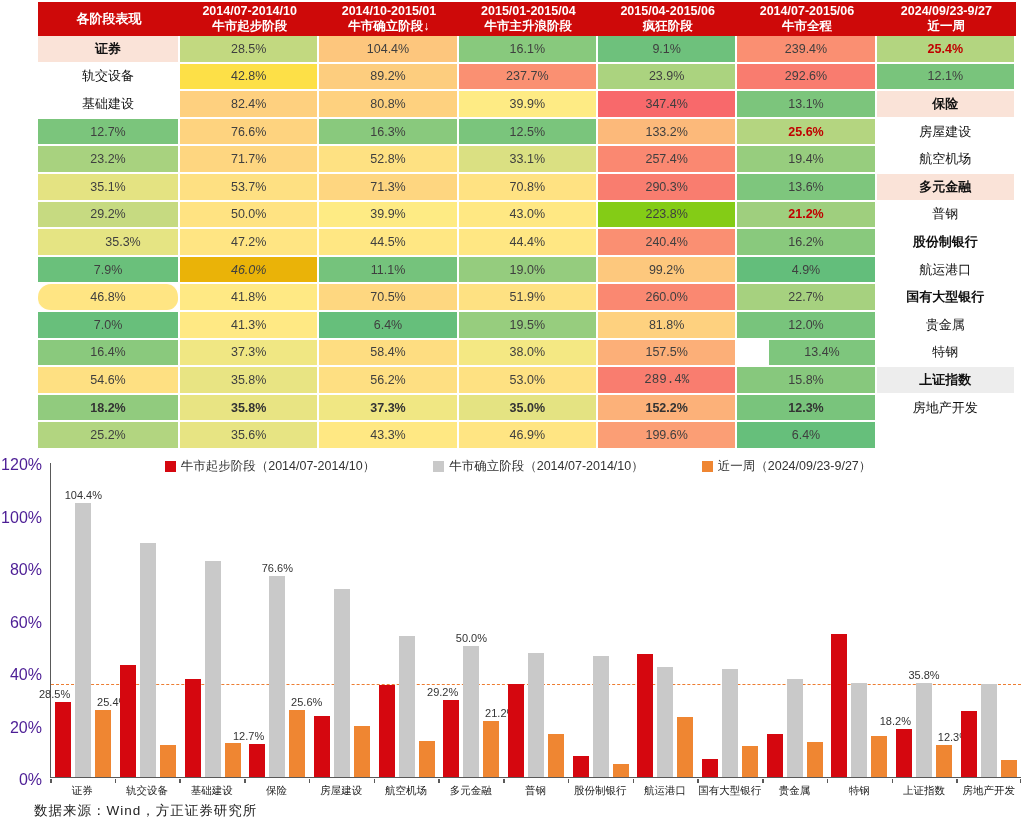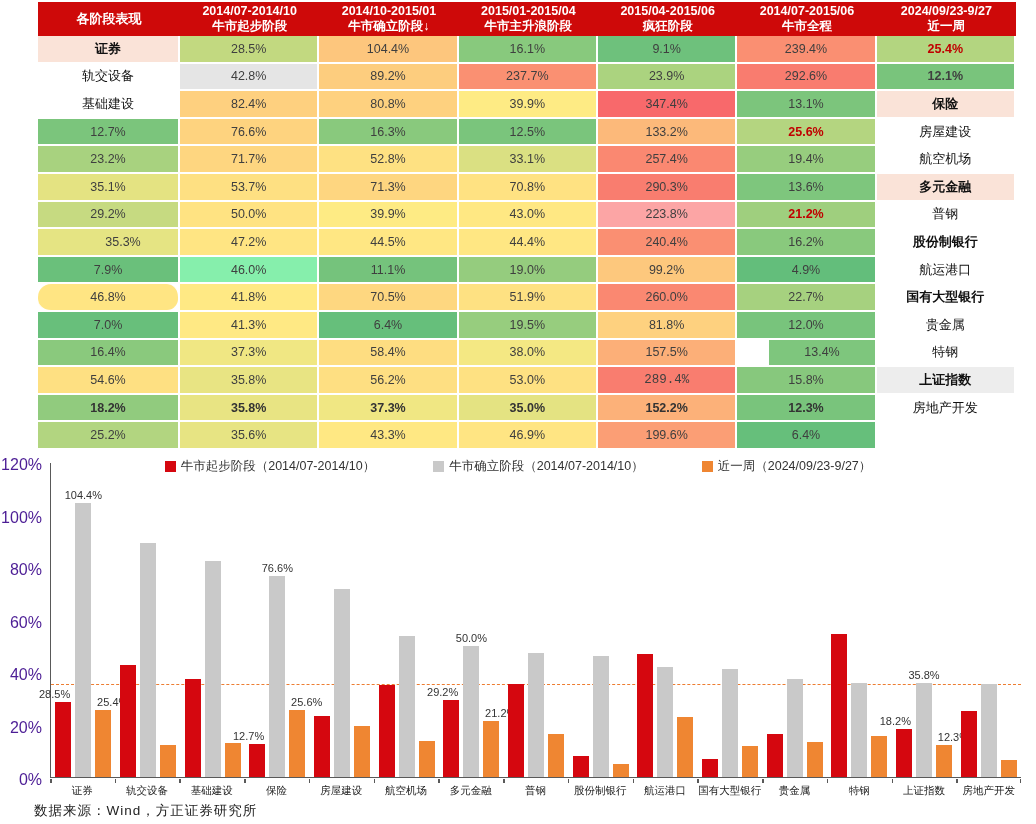--- a/index.html
+++ b/index.html
@@ -86,26 +86,26 @@
     </div>
 
   <div class="cell label bold bg-pink">证券</div>
       <div class="cell val" style="background: rgb(194, 217, 128);">28.5%</div>
       <div class="cell val" style="background: rgb(253, 198, 125);">104.4%</div>
       <div class="cell val" style="background: rgb(136, 201, 125);">16.1%</div>
       <div class="cell val" style="background: rgb(110, 193, 124);">9.1%</div>
       <div class="cell val" style="background: rgb(250, 143, 114);">239.4%</div>
       <div class="cell val red" style="background: rgb(179, 213, 128);">25.4%</div>
       <div class="cell label">轨交设备</div>
-      <div class="cell val" style="background: #e5e5e5;">42.8%</div>
+      <div class="cell val" style="background: #fde047;">42.8%</div>
       <div class="cell val" style="background: rgb(253, 205, 126);">89.2%</div>
       <div class="cell val" style="background: rgb(250, 144, 114);">237.7%</div>
       <div class="cell val" style="background: rgb(171, 211, 127);">23.9%</div>
       <div class="cell val" style="background: rgb(249, 124, 111);">292.6%</div>
-      <div class="cell val" style="background: rgb(121, 196, 124); font-weight: bold;">12.1%</div>
+      <div class="cell val" style="background: rgb(121, 196, 124);">12.1%</div>
       <div class="cell label">基础建设</div>
       <div class="cell val" style="background: rgb(254, 208, 127);">82.4%</div>
       <div class="cell val" style="background: rgb(254, 209, 127);">80.8%</div>
       <div class="cell val" style="background: rgb(254, 235, 132);">39.9%</div>
       <div class="cell val" style="background: rgb(248, 105, 107);">347.4%</div>
       <div class="cell val" style="background: rgb(124, 197, 124);">13.1%</div>
       <div class="cell label bold bg-pink">保险</div>
       <div class="cell val" style="background: rgb(123, 197, 124);">12.7%</div>
       <div class="cell val" style="background: rgb(254, 211, 127);">76.6%</div>
       <div class="cell val" style="background: rgb(137, 201, 125);">16.3%</div>
@@ -124,32 +124,32 @@
       <div class="cell val" style="background: rgb(254, 224, 130);">53.7%</div>
       <div class="cell val" style="background: rgb(254, 214, 128);">71.3%</div>
       <div class="cell val" style="background: rgb(255, 226, 130);">70.8%</div>
       <div class="cell val" style="background: rgb(249, 125, 111);">290.3%</div>
       <div class="cell val" style="background: rgb(126, 198, 125);">13.6%</div>
       <div class="cell label bold bg-pink">多元金融</div>
       <div class="cell val" style="background: rgb(198, 218, 129);">29.2%</div>
       <div class="cell val" style="background: rgb(255, 227, 130);">50.0%</div>
       <div class="cell val" style="background: rgb(254, 235, 132);">39.9%</div>
       <div class="cell val" style="background: rgb(255, 232, 131);">43.0%</div>
-      <div class="cell val" style="background: #fca5a5;">223.8%</div>
+      <div class="cell val" style="background: #84cc16;">223.8%</div>
       <div class="cell val red" style="background: rgb(159, 207, 126);">21.2%</div>
       <div class="cell label">普钢</div>
       <div class="cell val" style="background: rgb(229, 228, 131); padding-left: 30px;">35.3%</div>
       <div class="cell val" style="background: rgb(255, 229, 131);">47.2%</div>
       <div class="cell val" style="background: rgb(255, 231, 131);">44.5%</div>
       <div class="cell val" style="background: rgb(255, 231, 131);">44.4%</div>
       <div class="cell val" style="background: rgb(250, 143, 114);">240.4%</div>
       <div class="cell val" style="background: rgb(137, 201, 125);">16.2%</div>
       <div class="cell label bold">股份制银行</div>
       <div class="cell val" style="background: rgb(106, 192, 123);">7.9%</div>
-      <div class="cell val" style="background: #86efac;">46.0%</div>
+      <div class="cell val" style="background: #eab308; font-style: italic;">46.0%</div>
       <div class="cell val" style="background: rgb(117, 195, 124);">11.1%</div>
       <div class="cell val" style="background: rgb(149, 204, 126);">19.0%</div>
       <div class="cell val" style="background: rgb(253, 200, 125);">99.2%</div>
       <div class="cell val" style="background: rgb(99, 190, 123);">4.9%</div>
       <div class="cell label">航运港口</div>
       <div class="cell val" style="background: rgb(255, 229, 131); border-radius: 13px;">46.8%</div>
       <div class="cell val" style="background: rgb(255, 233, 132);">41.8%</div>
       <div class="cell val" style="background: rgb(254, 215, 128);">70.5%</div>
       <div class="cell val" style="background: rgb(254, 225, 130);">51.9%</div>
       <div class="cell val" style="background: rgb(250, 136, 113);">260.0%</div>

